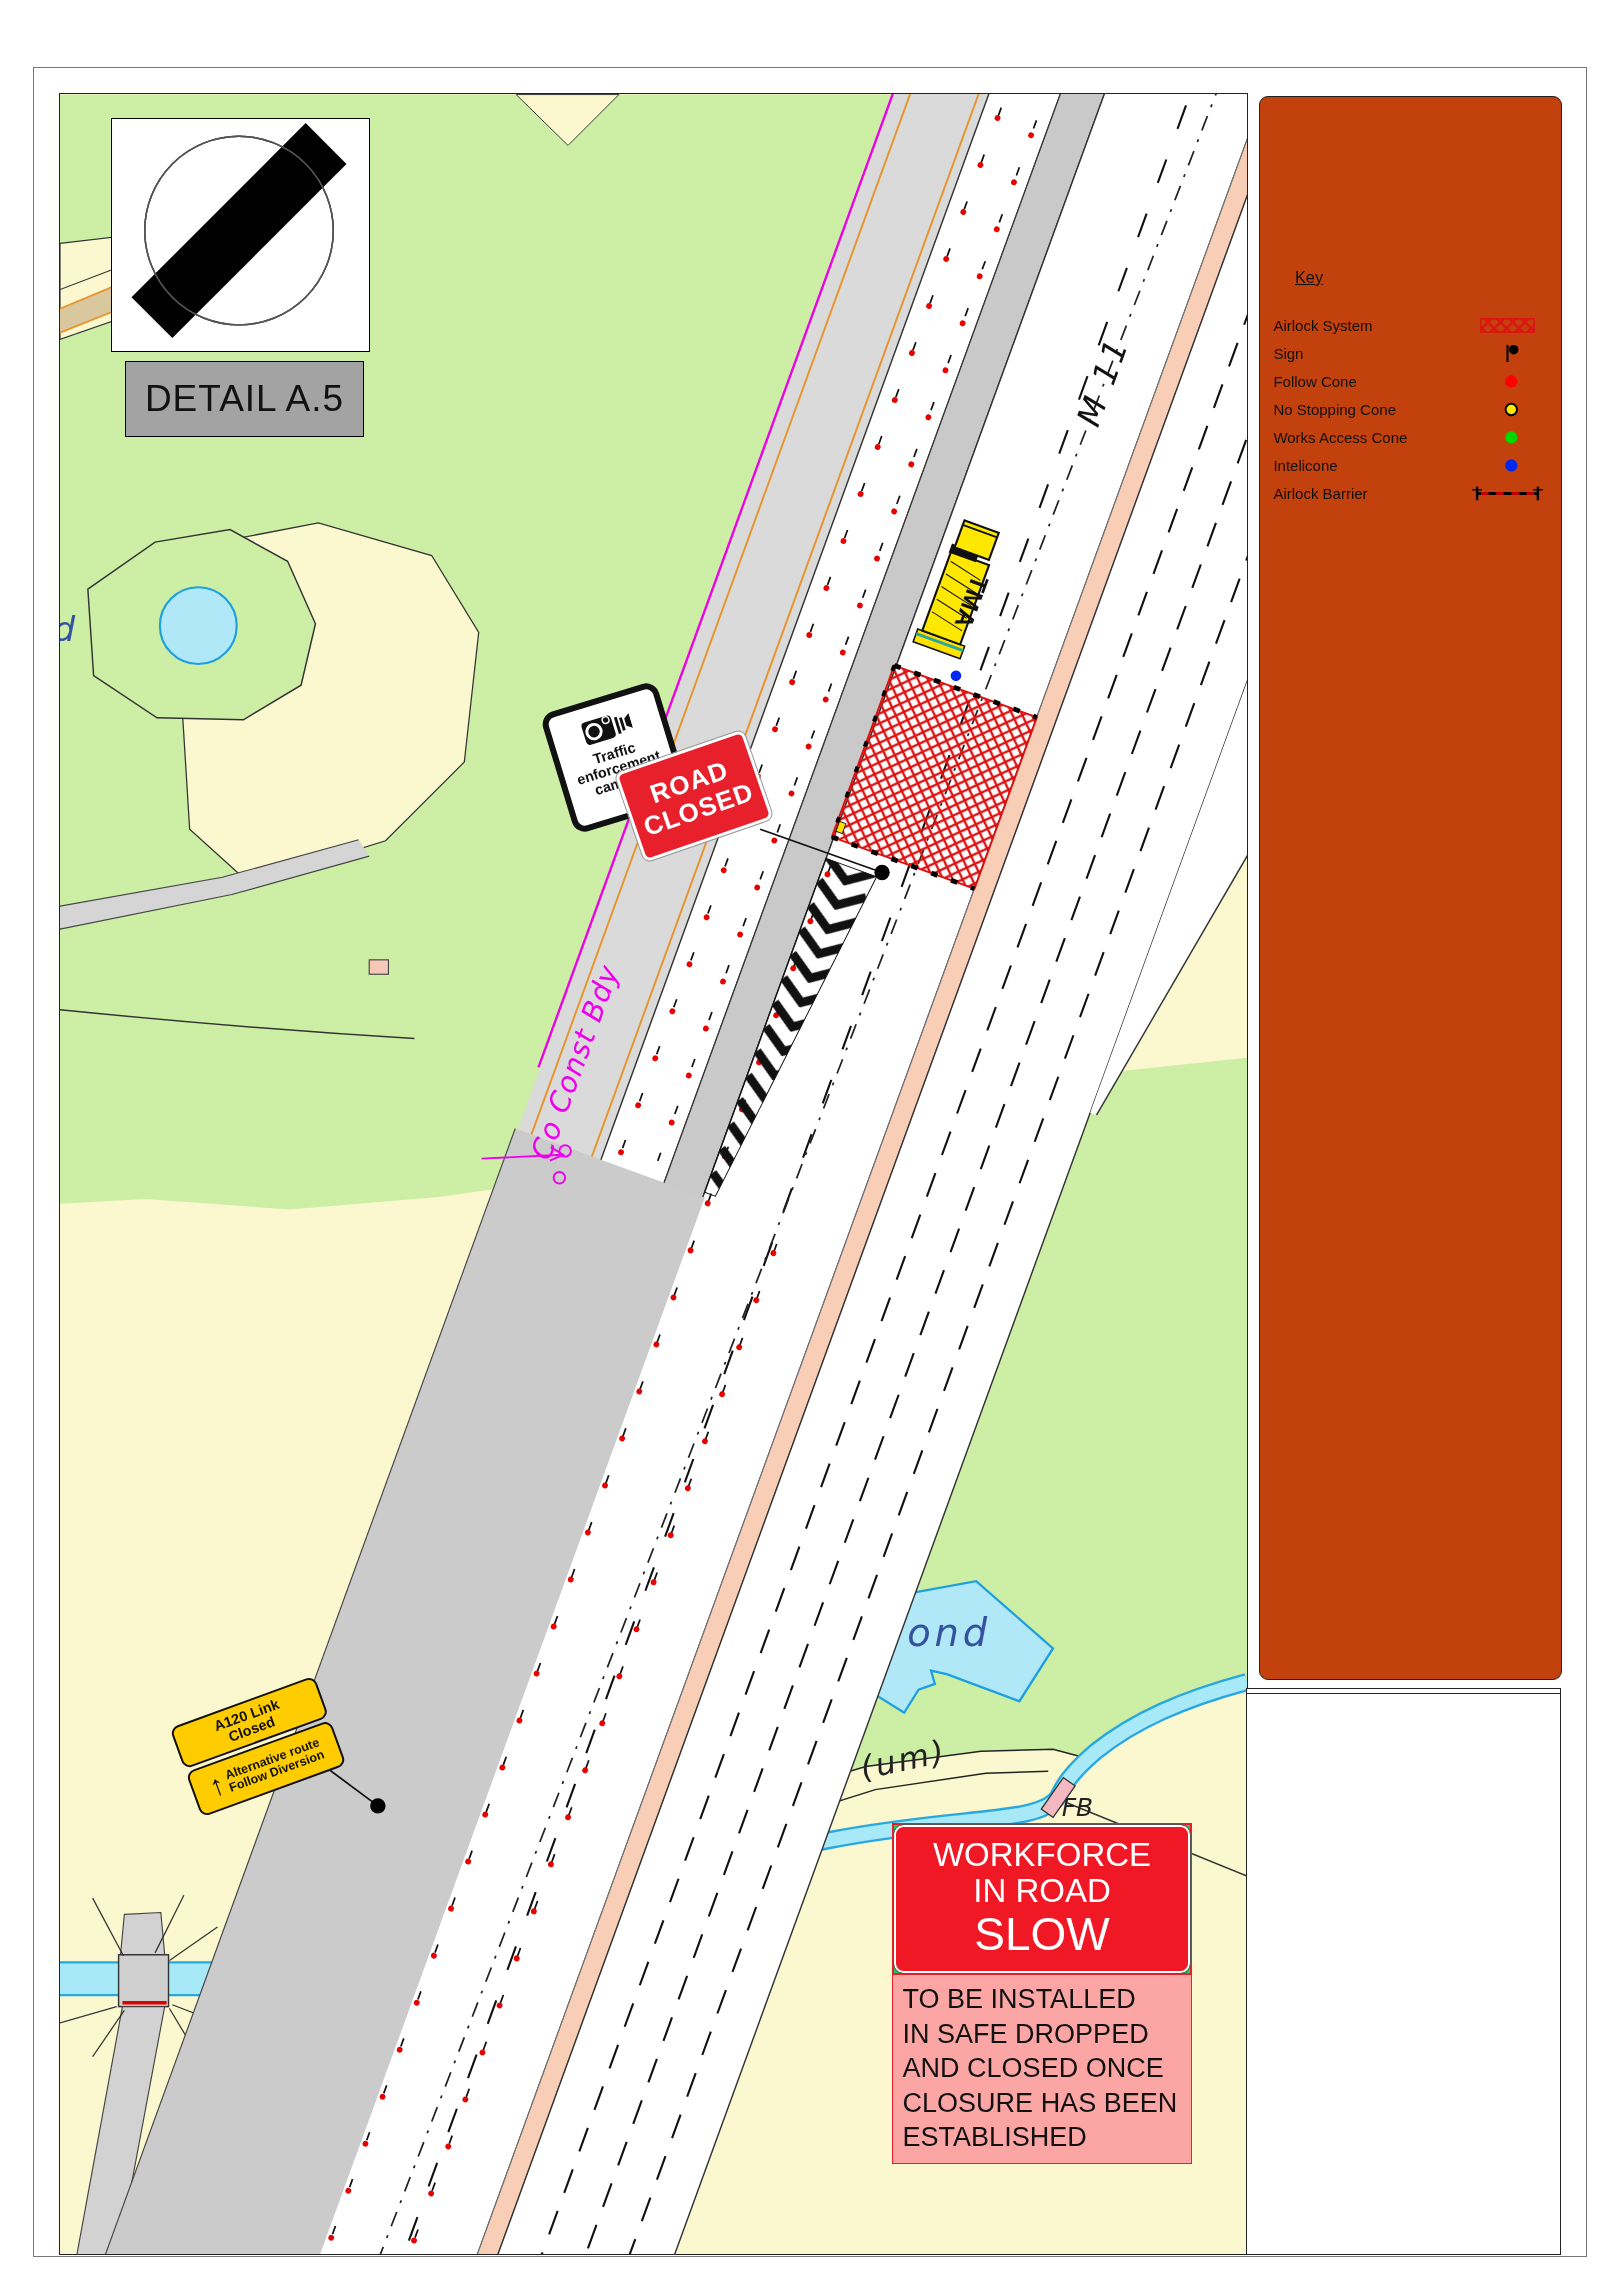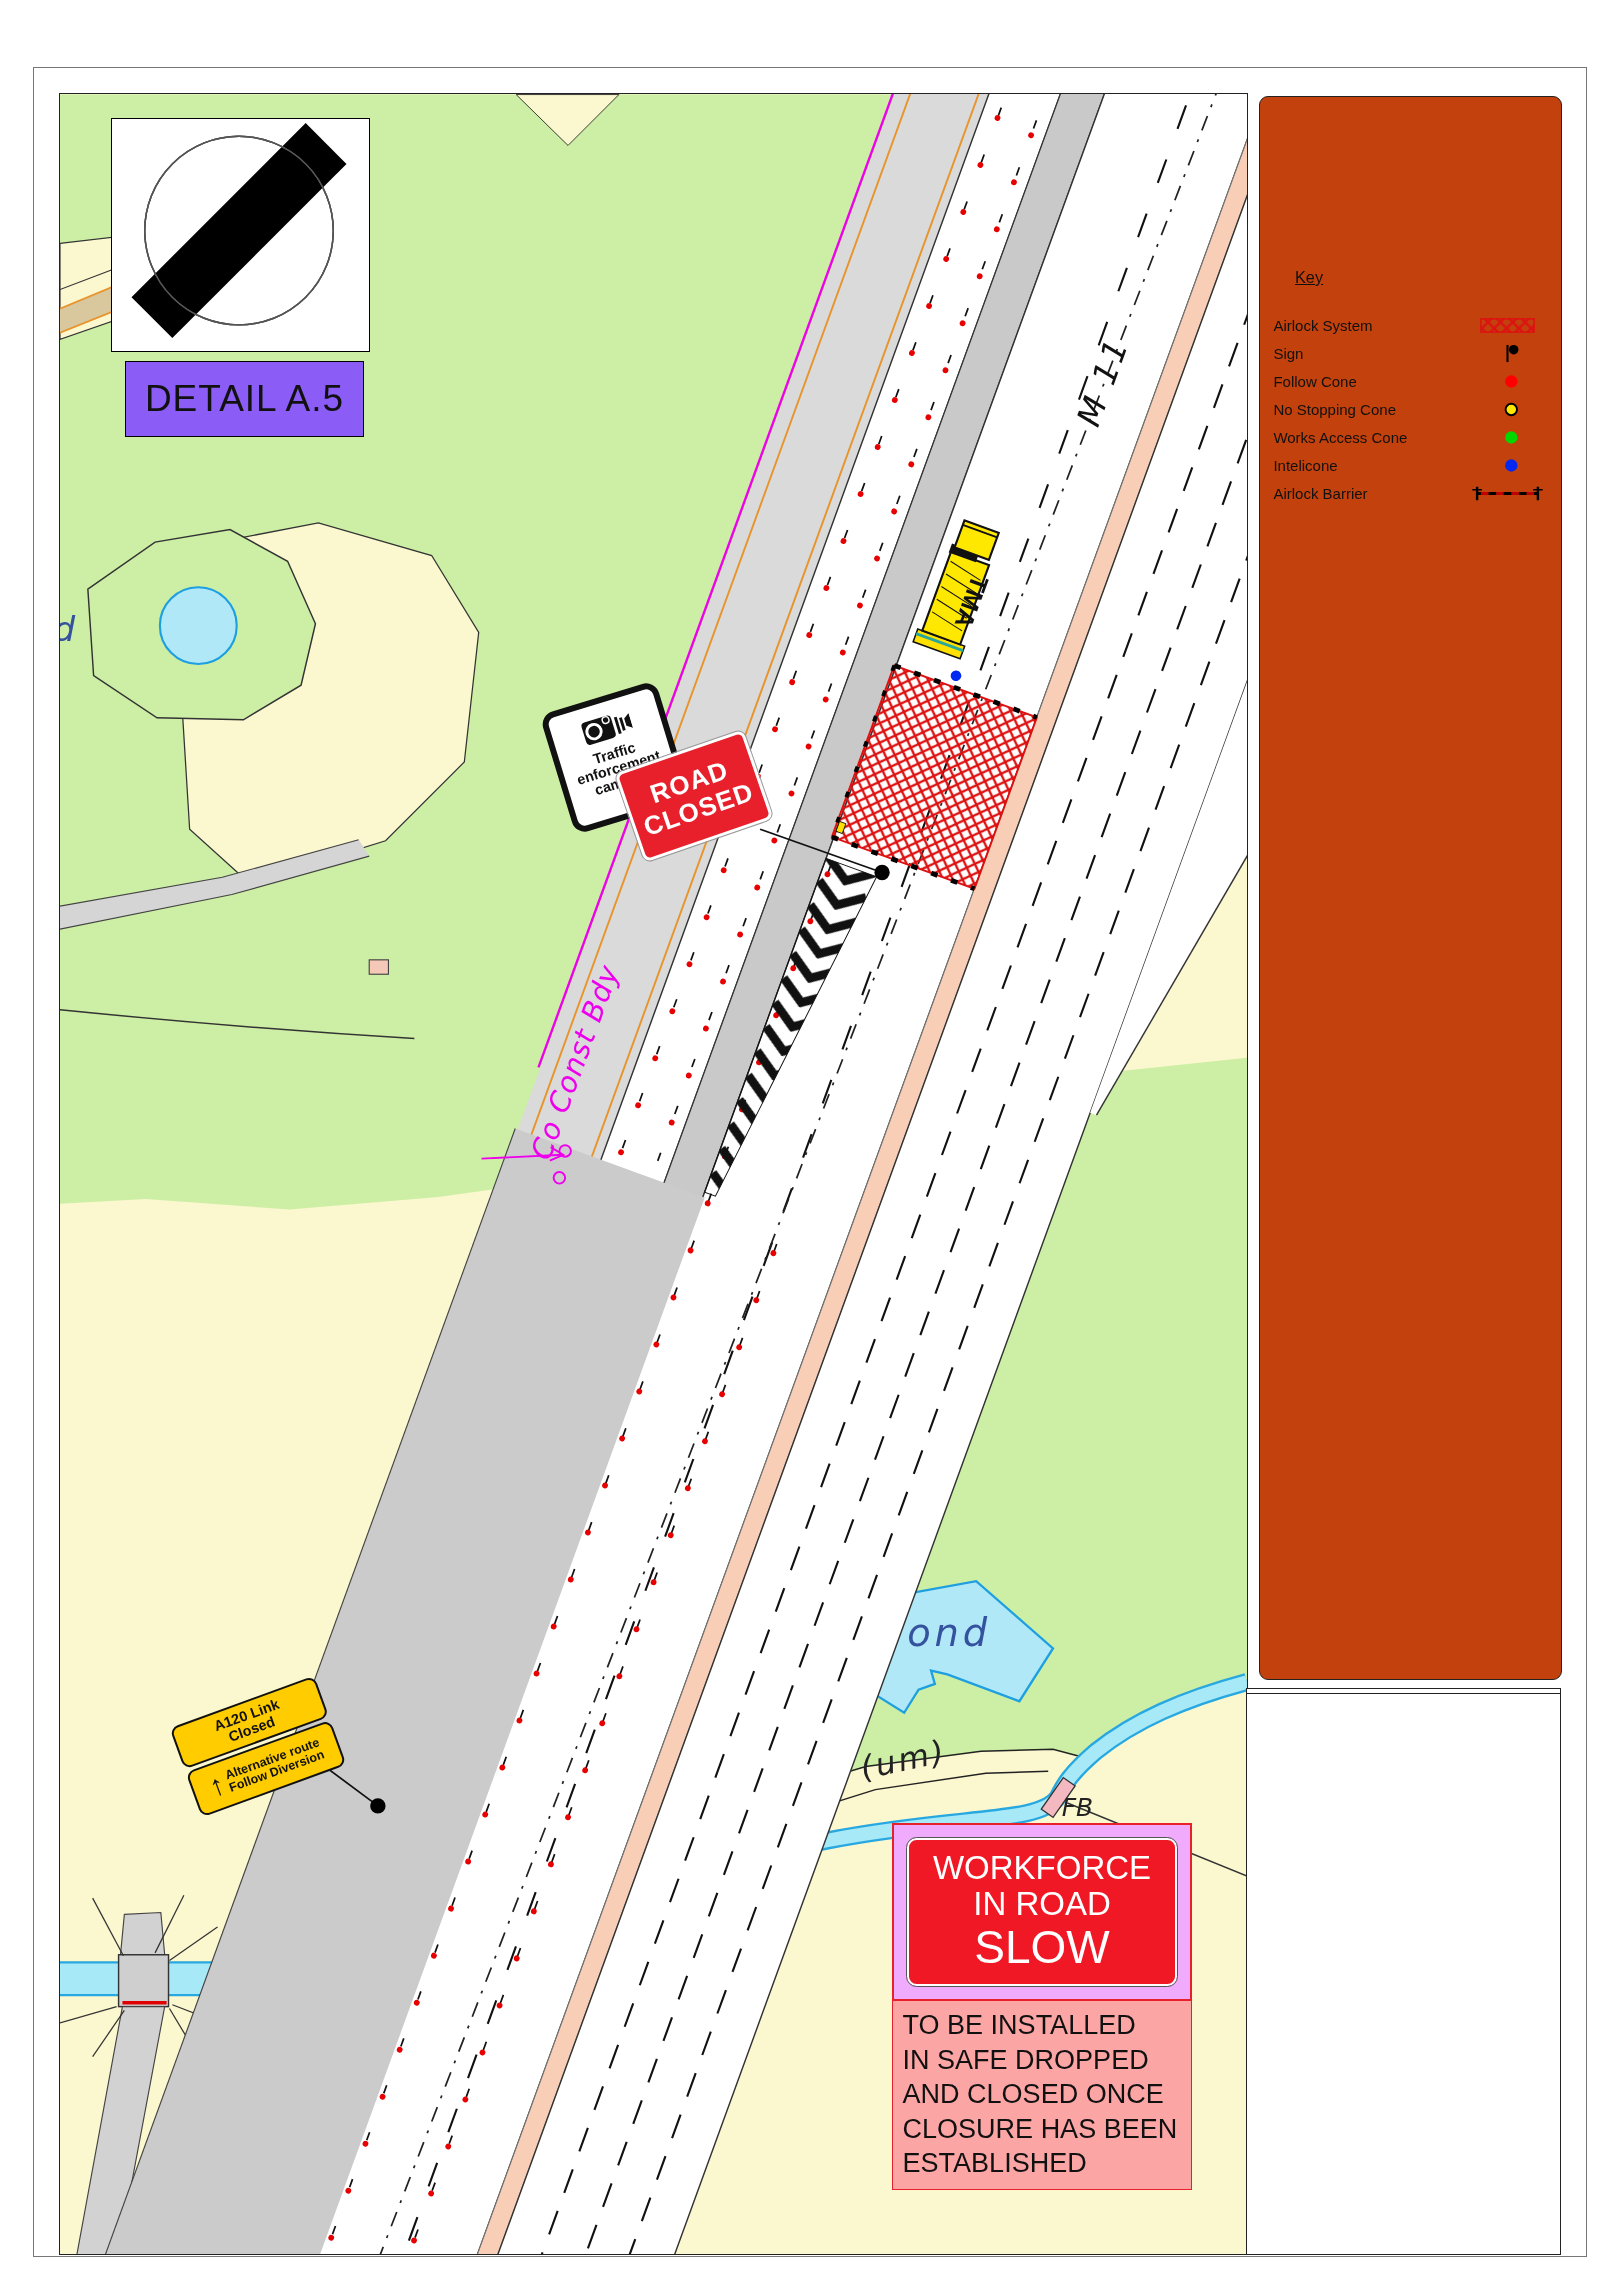--- a/index.html
+++ b/index.html
@@ -21,21 +21,21 @@
   .legend-row .lbl{flex:1;font-size:15px;color:#111;}
   .legend-row .sym{width:88px;display:flex;justify-content:center;}
   .lower-panel{position:absolute;left:1246px;top:1688px;width:313px;height:565px;
         background:#fff;border:1.4px solid #222;}
   .lower-panel .inner-line{position:absolute;left:0;right:0;top:3.8px;border-top:1.4px solid #222;}
 
   
   .detail-box{position:absolute;left:111px;top:118px;width:257px;height:232px;
         background:#fff;border:1.9px solid #000;}
   .detail-label{position:absolute;left:125px;top:361px;width:237px;height:74px;
-        background:#8b5cf6;border:1.9px solid #000;display:flex;align-items:center;justify-content:center;
+        background:#a3a3a3;border:1.9px solid #000;display:flex;align-items:center;justify-content:center;
         font-size:37px;color:#111;letter-spacing:1px;}
 
   
   .cam-sign{position:absolute;left:555px;top:695px;width:121px;height:125px;background:#fff;
         border:6.7px solid #111;border-radius:13.4px;transform:rotate(-17deg);
         display:flex;flex-direction:column;align-items:center;justify-content:flex-start;padding-top:7.7px;box-sizing:border-box;}
   .cam-text{font-size:14.4px;font-weight:bold;color:#111;text-align:center;line-height:1.05;margin-top:1.9px;}
 
   
   .road-closed{position:absolute;left:626px;top:749px;width:136px;height:94px;background:#E8202C;
@@ -52,21 +52,21 @@
   .a120 .p-top{flex-direction:column;height:44px;}
   .a120 .p-top div{font-size:15.4px;font-weight:bold;color:#111;line-height:1.05;}
   .a120 .p-bot{height:48px;gap:3.8px;padding:0 3.8px;}
   .a120 .arrow{font-size:29px;font-weight:bold;color:#111;line-height:1;}
   .a120 .p-bot .txt div{font-size:13.4px;font-weight:bold;color:#111;line-height:1.05;text-align:center;}
   .a120-left .p-top div{font-size:14.4px;}
   .a120-left .p-bot .txt div{font-size:12.5px;}
 
   
   .workforce{position:absolute;left:892px;top:1823px;width:300px;}
-  .wf-outer{border:2.9px solid #E8202C;background:#f0abfc;padding:13px;box-sizing:border-box;}
+  .wf-outer{border:2.9px solid #E8202C;background:#22c55e;padding:0;box-sizing:border-box;}
   .slow-sign{background:#F01824;border:2.9px solid #fff;outline:1.4px solid #555;border-radius:9.6px;
         padding:9.6px 3.8px 13.4px 3.8px;text-align:center;}
   .slow-sign .l1{color:#fff;font-size:33px;line-height:1.1;}
   .slow-sign .l3{color:#fff;font-size:46px;margin-top:2px;line-height:1.0;}
   .note-box{border:1.9px solid #E8202C;border-top:none;background:#fca5a5;padding:7.7px 9.6px;box-sizing:border-box;}
   .note-box div{font-size:27px;color:#111;line-height:1.28;}
 </style>
 </head>
 <body>
 

